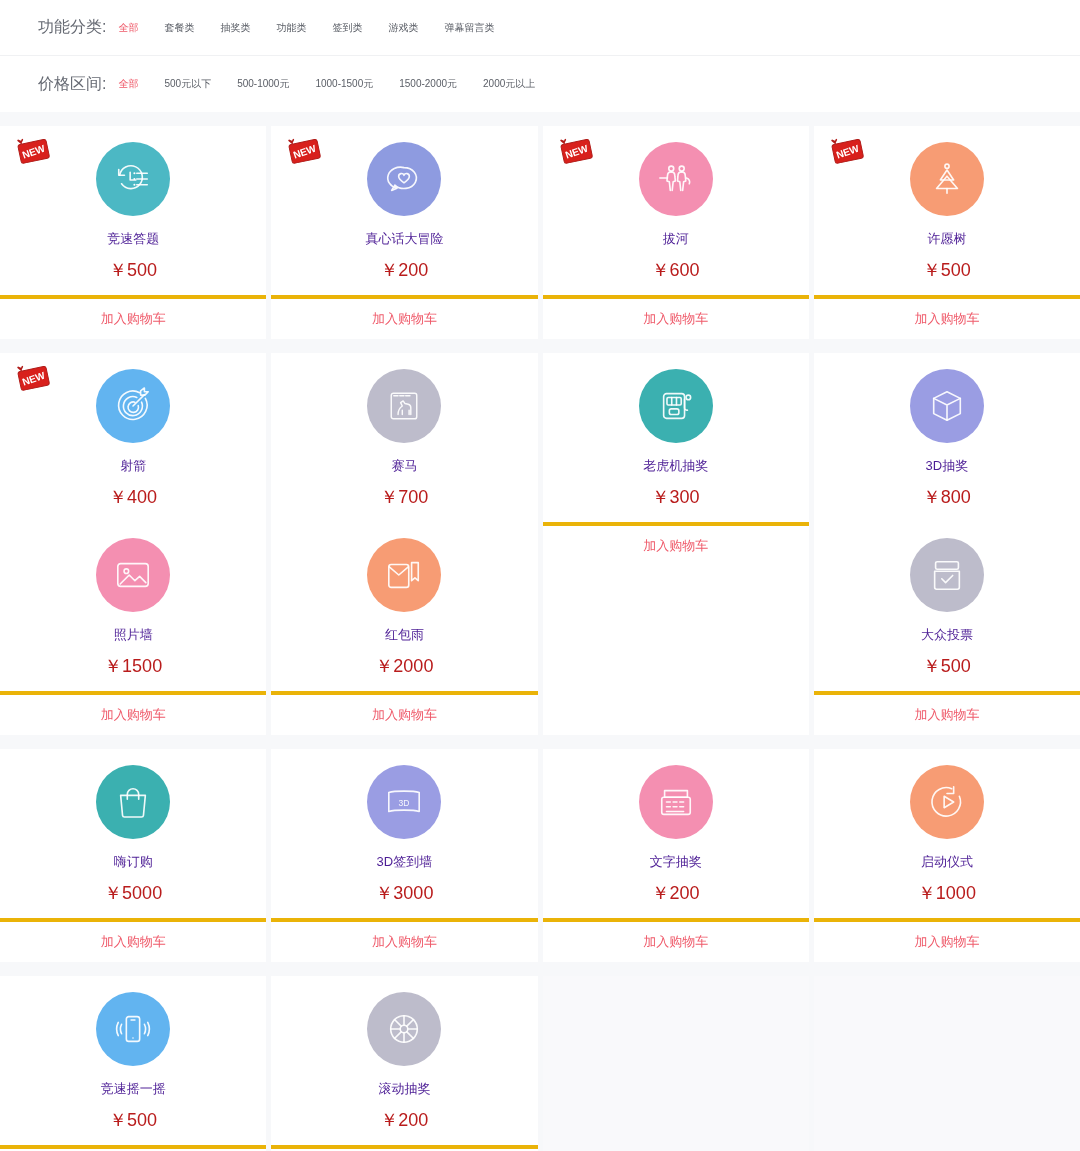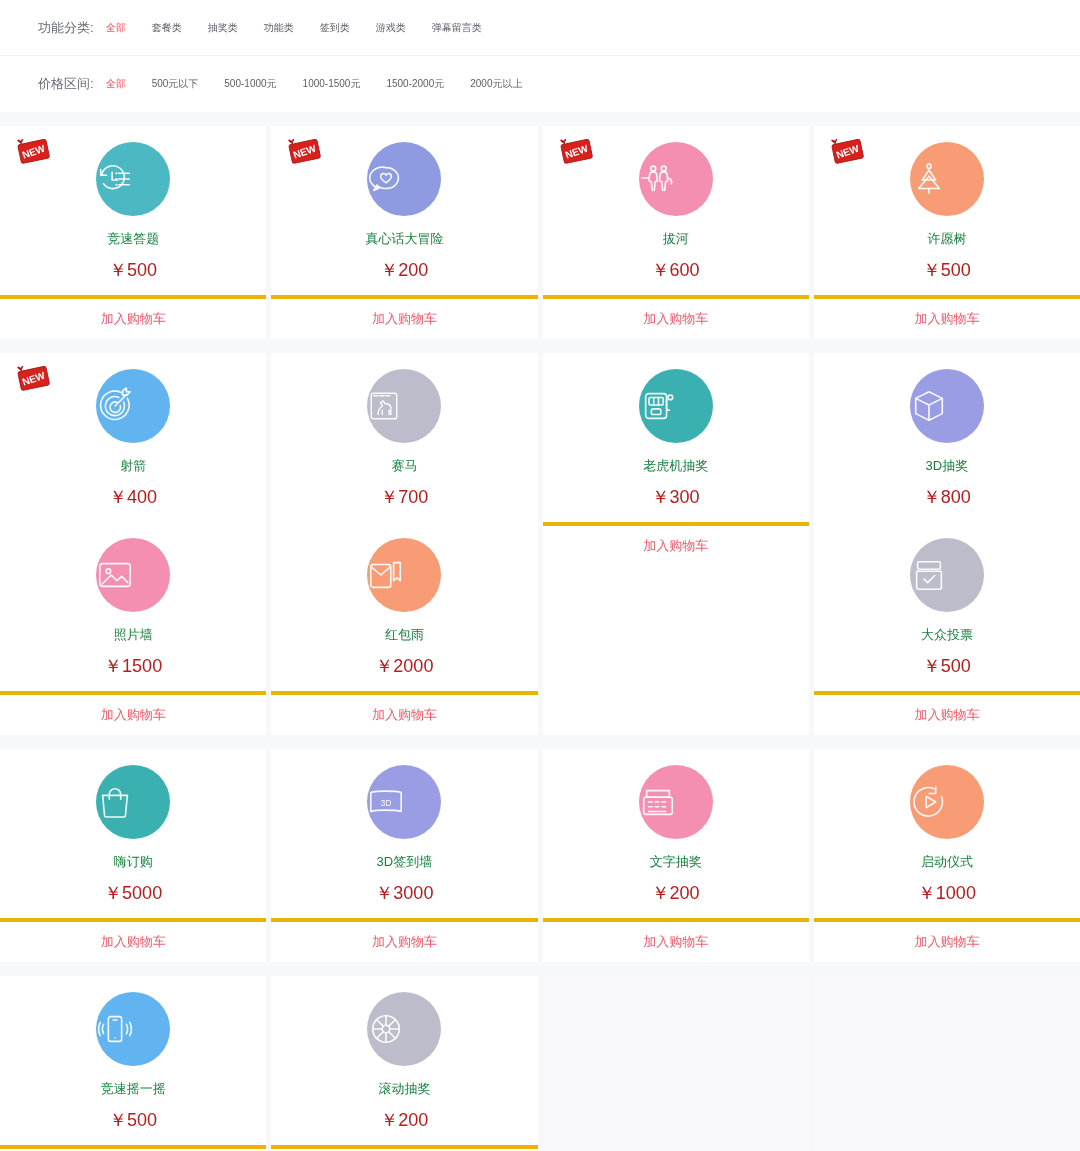--- a/index.html
+++ b/index.html
@@ -15,21 +15,21 @@
   .filter-bar {
     background: #ffffff;
     height: 56px;
     display: flex;
     align-items: center;
     padding-left: 38px;
     position: relative;
   }
   .filter-bar.first { border-bottom: 1px solid #f0f1f3; }
   .filter-label {
-    font-size: 13px;
+    font-size: 16px;
     color: #666a73;
     margin-right: 12px;
     white-space: nowrap;
   }
   .filter-opts { display: flex; align-items: center; }
   .filter-opt {
     font-size: 10px;
     color: #5a5e66;
     margin-right: 26px;
     white-space: nowrap;
@@ -69,28 +69,28 @@
     align-items: center;
     width: 100%;
   }
 
   .icon-circle {
     width: 74px;
     height: 74px;
     border-radius: 50%;
     display: flex;
     align-items: center;
-    justify-content: flex-start;
+    justify-content: center;
     margin-bottom: 16px;
   }
   .icon-circle svg { display: block; }
 
   .card-title {
     font-size: 13px;
-    color: #15803d;
+    color: #4c1d95;
     line-height: 1;
     margin-bottom: 16px;
     text-align: center;
   }
   .card-price {
     font-size: 18px;
     color: #b91c1c;
     line-height: 1;
     margin-bottom: 16px;
     text-align: center;

